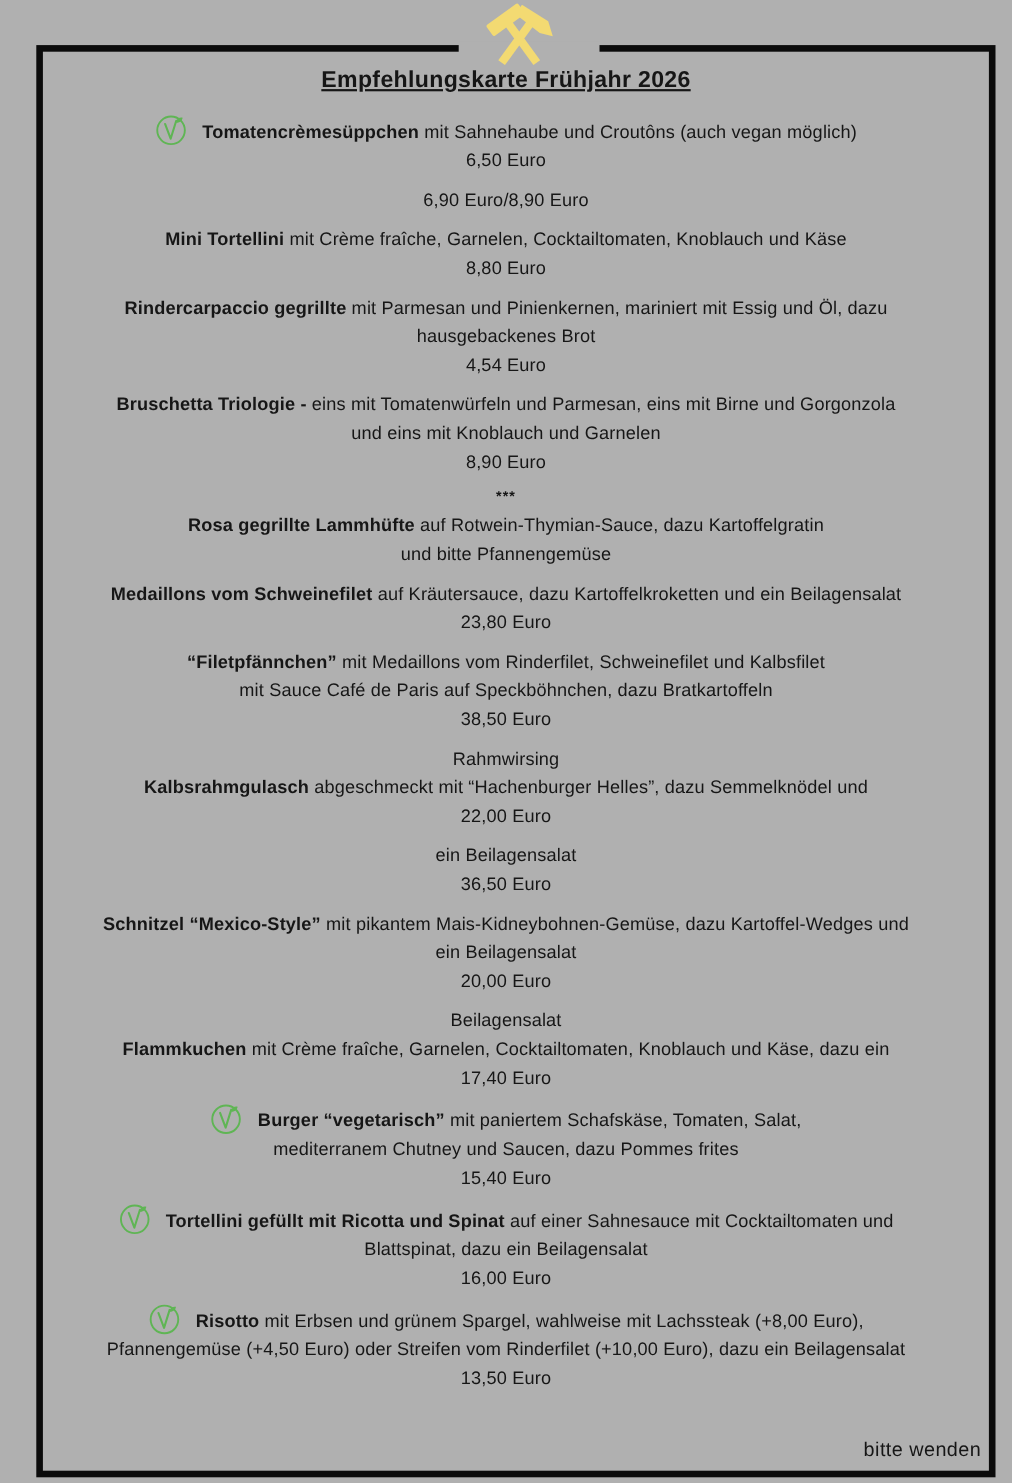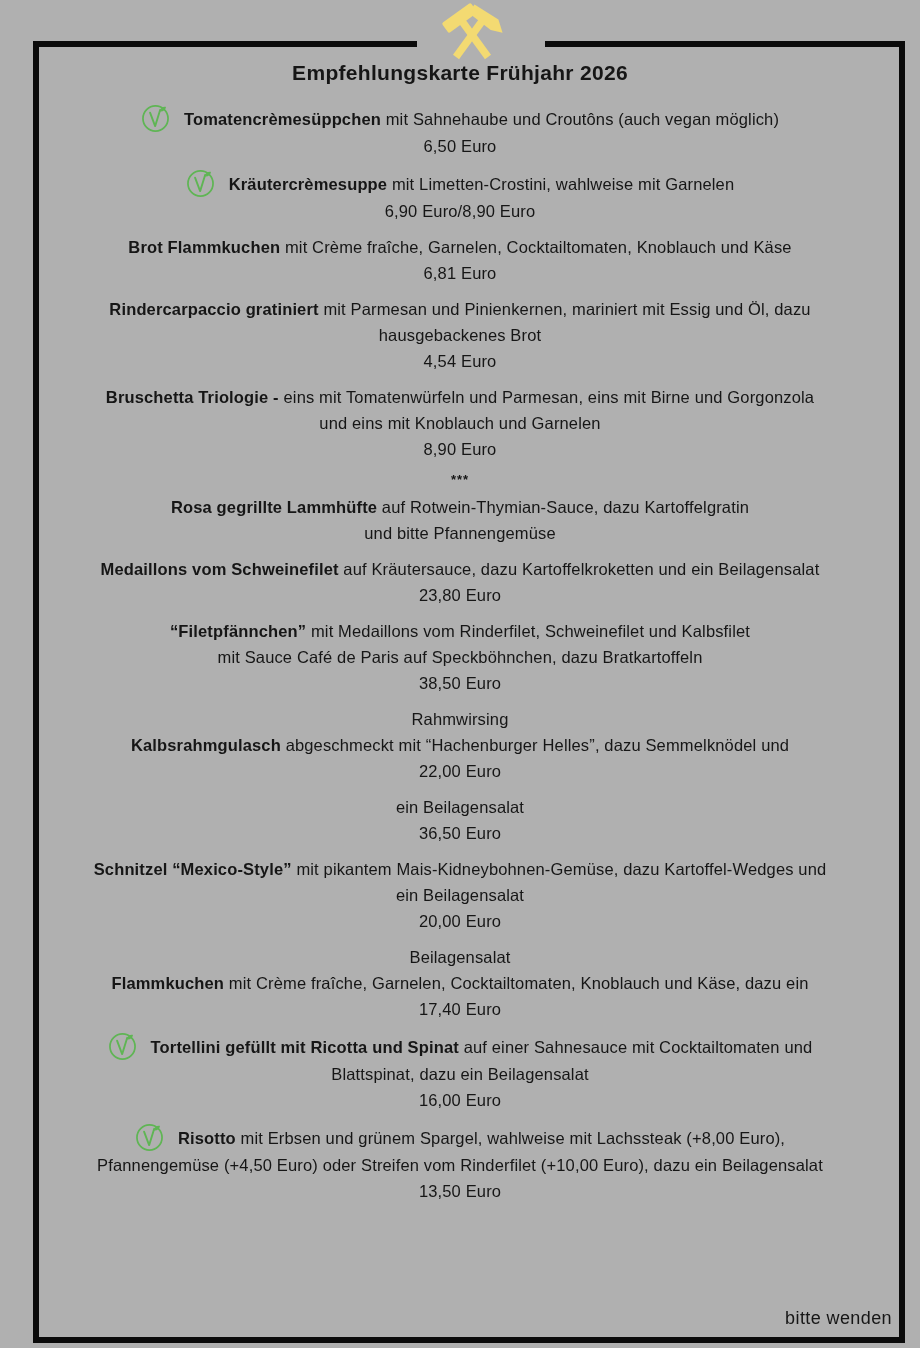--- a/index.html
+++ b/index.html
@@ -27,20 +27,21 @@
   .logo{
     position:absolute;left:423px;top:5px;width:98px;height:60px;overflow:visible;
   }
   .logo .tool{fill:var(--logo-color);}
   .content{
     position:absolute;left:23px;top:60px;width:874px;text-align:center;
   }
   .title{
     font-size:21px;font-weight:700;line-height:26px;margin:0 0 18px 0;
     letter-spacing:.3px;
+    text-decoration:underline;
   }
   .item{margin-bottom:10px;}
   .line{font-size:16.5px;line-height:26px;letter-spacing:.15px;}
   .dish-name{font-weight:700;margin-top:36px;}
   .sep{
     font-size:13px;font-weight:700;line-height:16px;margin-bottom:6px;letter-spacing:1px;
   }
   .veg-icon{
     display:inline-block;width:29px;height:29px;vertical-align:-8px;margin-right:14px;
     color:var(--veg-icon-color);
@@ -71,33 +72,28 @@
   <div id="menu-items">
       <div class="item">
         <div class="line"><svg class="veg-icon" viewBox="0 0 40 40">
     <circle cx="20" cy="20" r="17.3" fill="none" stroke="currentColor" stroke-width="2.4"></circle>
     <path d="M12.5 12 L19.5 30.5 L26.5 8" fill="none" stroke="currentColor" stroke-width="2.6" stroke-linecap="round" stroke-linejoin="round"></path>
     <path d="M26 9.5 C27.2 5 31.5 3.2 34.5 4.2 C34 8.2 30.5 10.8 26.5 10.4 Z" fill="currentColor"></path>
   </svg><span class="dish-name">Tomatencrèmesüppchen</span> mit Sahnehaube und Croutôns (auch vegan möglich)</div>
         <div class="line price">6,50 Euro</div>
       </div>
       <div class="item">
-        <div class="line"><svg class="veg-icon" viewBox="0 0 40 40">
-    <circle cx="20" cy="20" r="17.3" fill="none" stroke="currentColor" stroke-width="2.4"></circle>
-    <path d="M12.5 12 L19.5 30.5 L26.5 8" fill="none" stroke="currentColor" stroke-width="2.6" stroke-linecap="round" stroke-linejoin="round"></path>
-    <path d="M26 9.5 C27.2 5 31.5 3.2 34.5 4.2 C34 8.2 30.5 10.8 26.5 10.4 Z" fill="currentColor"></path>
-  </svg><span class="dish-name">Kräutercrèmesuppe</span> mit Limetten-Crostini, wahlweise mit Garnelen</div>
         <div class="line price">6,90 Euro/8,90 Euro</div>
       </div>
       <div class="item">
-        <div class="line"><span class="dish-name">Brot Flammkuchen</span> mit Crème fraîche, Garnelen, Cocktailtomaten, Knoblauch und Käse</div>
-        <div class="line price">6,81 Euro</div>
+        <div class="line"><span class="dish-name">Mini Tortellini</span> mit Crème fraîche, Garnelen, Cocktailtomaten, Knoblauch und Käse</div>
+        <div class="line price">8,80 Euro</div>
       </div>
       <div class="item">
-        <div class="line"><span class="dish-name">Rindercarpaccio gratiniert</span> mit Parmesan und Pinienkernen, mariniert mit Essig und Öl, dazu</div>
+        <div class="line"><span class="dish-name">Rindercarpaccio gegrillte</span> mit Parmesan und Pinienkernen, mariniert mit Essig und Öl, dazu</div>
         <div class="line">hausgebackenes Brot</div>
         <div class="line price">4,54 Euro</div>
       </div>
       <div class="item">
         <div class="line"><span class="dish-name">Bruschetta Triologie -</span> eins mit Tomatenwürfeln und Parmesan, eins mit Birne und Gorgonzola</div>
         <div class="line">und eins mit Knoblauch und Garnelen</div>
         <div class="line price">8,90 Euro</div>
       </div>
       <div class="sep">***</div>
       <div class="item">
@@ -130,20 +126,29 @@
       <div class="item">
         <div class="line">Beilagensalat</div>
         <div class="line"><span class="dish-name">Flammkuchen</span> mit Crème fraîche, Garnelen, Cocktailtomaten, Knoblauch und Käse, dazu ein</div>
         <div class="line price">17,40 Euro</div>
       </div>
       <div class="item">
         <div class="line"><svg class="veg-icon" viewBox="0 0 40 40">
     <circle cx="20" cy="20" r="17.3" fill="none" stroke="currentColor" stroke-width="2.4"></circle>
     <path d="M12.5 12 L19.5 30.5 L26.5 8" fill="none" stroke="currentColor" stroke-width="2.6" stroke-linecap="round" stroke-linejoin="round"></path>
     <path d="M26 9.5 C27.2 5 31.5 3.2 34.5 4.2 C34 8.2 30.5 10.8 26.5 10.4 Z" fill="currentColor"></path>
+  </svg><span class="dish-name">Burger “vegetarisch”</span> mit paniertem Schafskäse, Tomaten, Salat,</div>
+        <div class="line">mediterranem Chutney und Saucen, dazu Pommes frites</div>
+        <div class="line price">15,40 Euro</div>
+      </div>
+      <div class="item">
+        <div class="line"><svg class="veg-icon" viewBox="0 0 40 40">
+    <circle cx="20" cy="20" r="17.3" fill="none" stroke="currentColor" stroke-width="2.4"></circle>
+    <path d="M12.5 12 L19.5 30.5 L26.5 8" fill="none" stroke="currentColor" stroke-width="2.6" stroke-linecap="round" stroke-linejoin="round"></path>
+    <path d="M26 9.5 C27.2 5 31.5 3.2 34.5 4.2 C34 8.2 30.5 10.8 26.5 10.4 Z" fill="currentColor"></path>
   </svg><span class="dish-name">Tortellini gefüllt mit Ricotta und Spinat</span> auf einer Sahnesauce mit Cocktailtomaten und</div>
         <div class="line">Blattspinat, dazu ein Beilagensalat</div>
         <div class="line price">16,00 Euro</div>
       </div>
       <div class="item">
         <div class="line"><svg class="veg-icon" viewBox="0 0 40 40">
     <circle cx="20" cy="20" r="17.3" fill="none" stroke="currentColor" stroke-width="2.4"></circle>
     <path d="M12.5 12 L19.5 30.5 L26.5 8" fill="none" stroke="currentColor" stroke-width="2.6" stroke-linecap="round" stroke-linejoin="round"></path>
     <path d="M26 9.5 C27.2 5 31.5 3.2 34.5 4.2 C34 8.2 30.5 10.8 26.5 10.4 Z" fill="currentColor"></path>
   </svg><span class="dish-name">Risotto</span> mit Erbsen und grünem Spargel, wahlweise mit Lachssteak (+8,00 Euro),</div>

